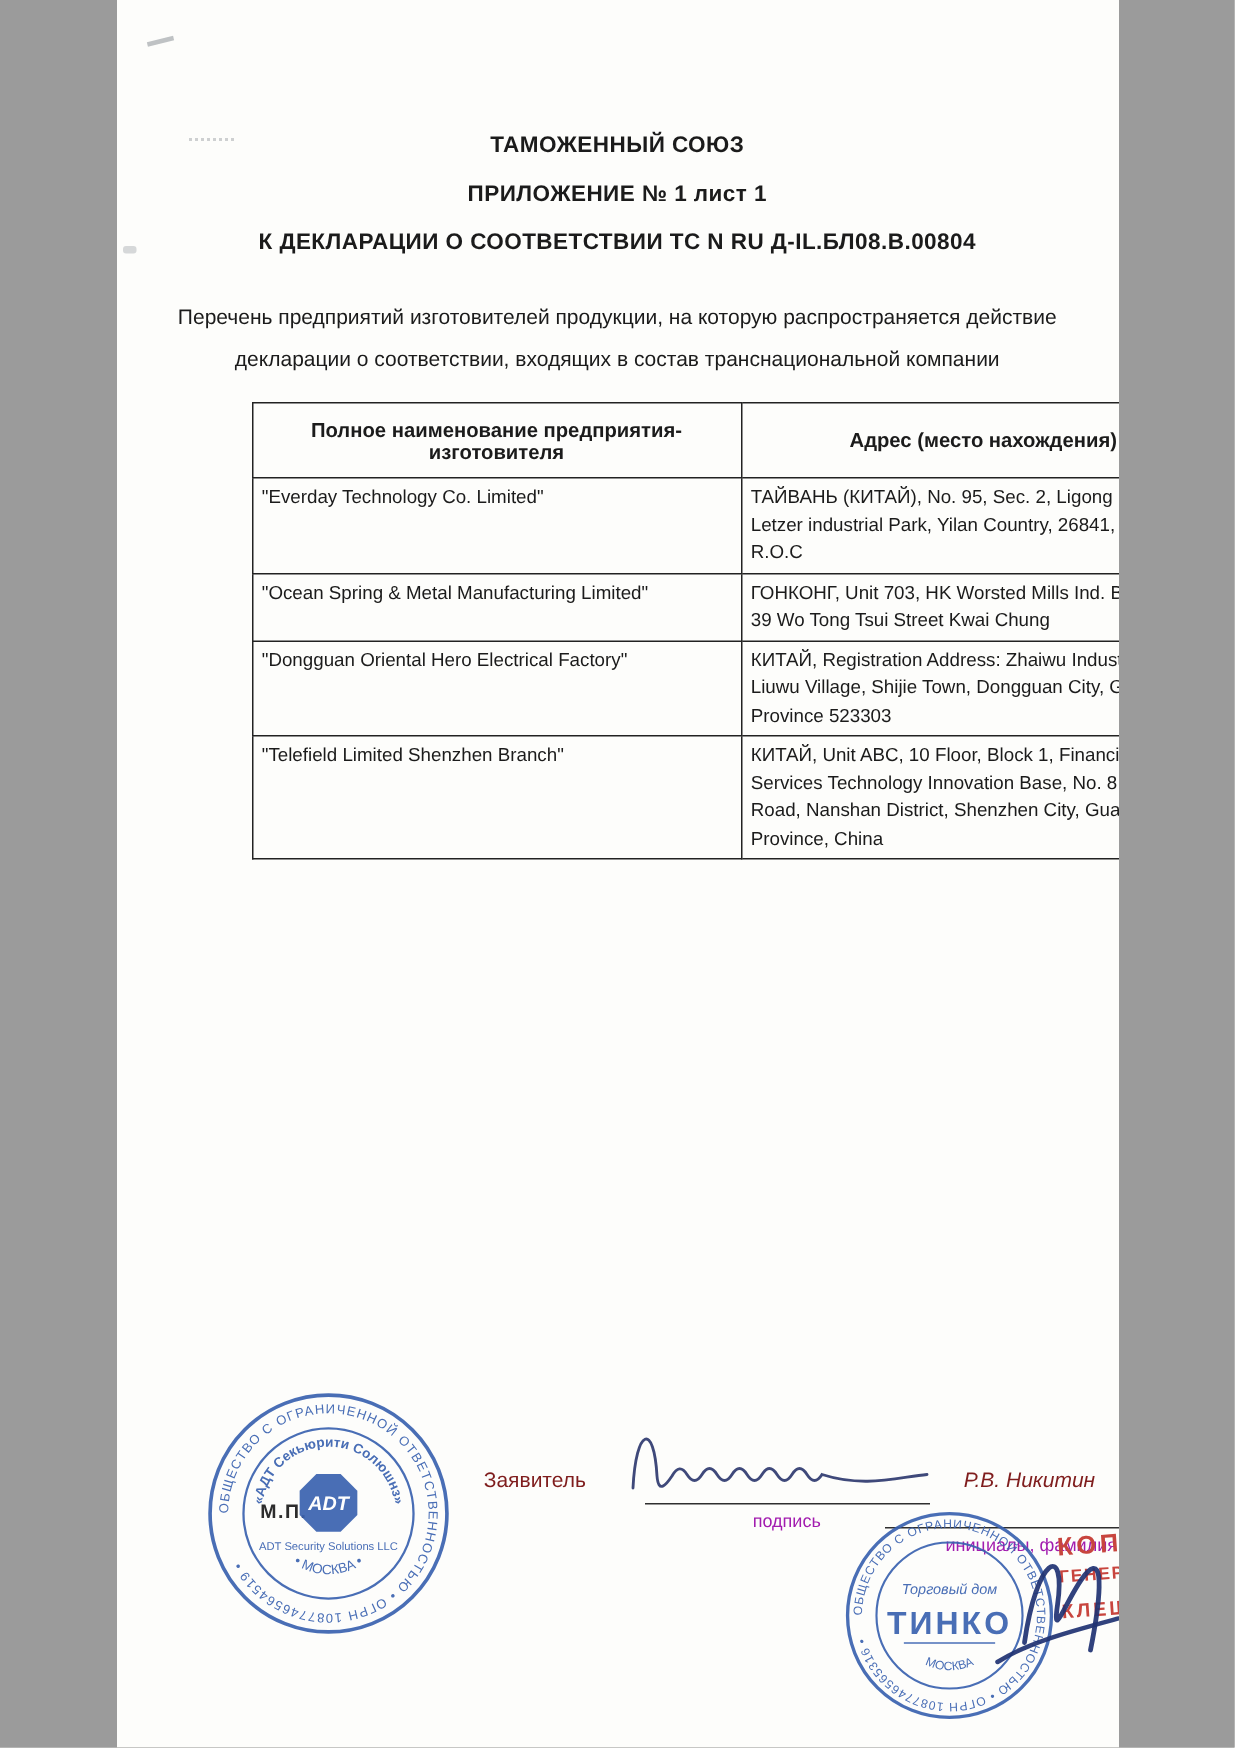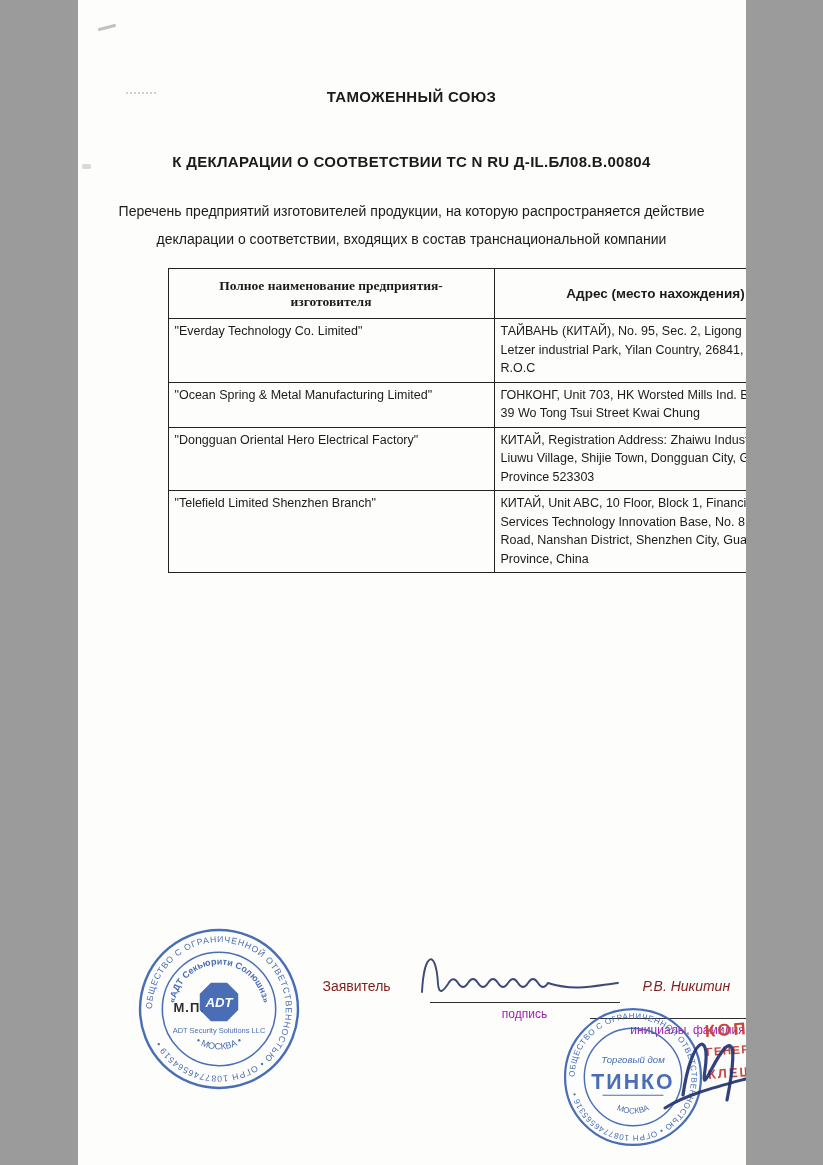--- a/index.html
+++ b/index.html
@@ -13,21 +13,21 @@
   .t1 { top:88px; }
   .t2 { top:121px; }
   .t3 { top:153px; }
   .intro-line { position:absolute; left:0; width:100%; text-align:center; font-size:14px; }
   .i1 { top:203px; }
   .i2 { top:231px; }
 
   table.main { position:absolute; left:90px; top:268px; width:650px; border-collapse:collapse; }
   table.main th, table.main td { border:1.6px solid #222; }
   table.main th { font-size:13.5px; font-weight:bold; text-align:center; vertical-align:middle; padding:7px 22px; height:50px; }
-  th.col-name { width:326px;font-family:Liberation Serif, serif; }
+  th.col-name { width:326px; }
   td { vertical-align:top; font-size:12.5px; line-height:18.5px; }
   td.name { padding:3px 6px 10px 6px; }
   td.addr { padding:3px 6px 4px 6px; }
 
   .abs { position:absolute; }
   .sig-label { font-size:14px; color:#7f1d1d; }
   .sig-line { border-top:1.5px solid #2f2f2f; }
   .sig-caption { font-size:12px; color:#a21caf; text-align:center; }
 
   .stamp svg text { font-family:"Liberation Sans", sans-serif; }
@@ -51,20 +51,21 @@
 </head>
 <body>
 
 <div class="page">
 
   <div class="artifact a1"></div>
   <div class="artifact a2"></div>
   <div class="artifact a3"></div>
 
   <div class="ctitle t1">ТАМОЖЕННЫЙ СОЮЗ</div>
+  <div class="ctitle t2">ПРИЛОЖЕНИЕ № 1 лист 1</div>
   <div class="ctitle t3">К ДЕКЛАРАЦИИ О СООТВЕТСТВИИ ТС N RU Д-IL.БЛ08.В.00804</div>
   <div class="intro-line i2">декларации о соответствии, входящих в состав транснациональной компании</div>
   <div class="intro-line i1">Перечень предприятий изготовителей продукции, на которую распространяется действие</div>
 
   <table class="main">
     <thead>
       <tr>
         <th class="col-name">Полное наименование предприятия-изготовителя</th>
         <th>Адрес (место нахождения)</th>
       </tr>

